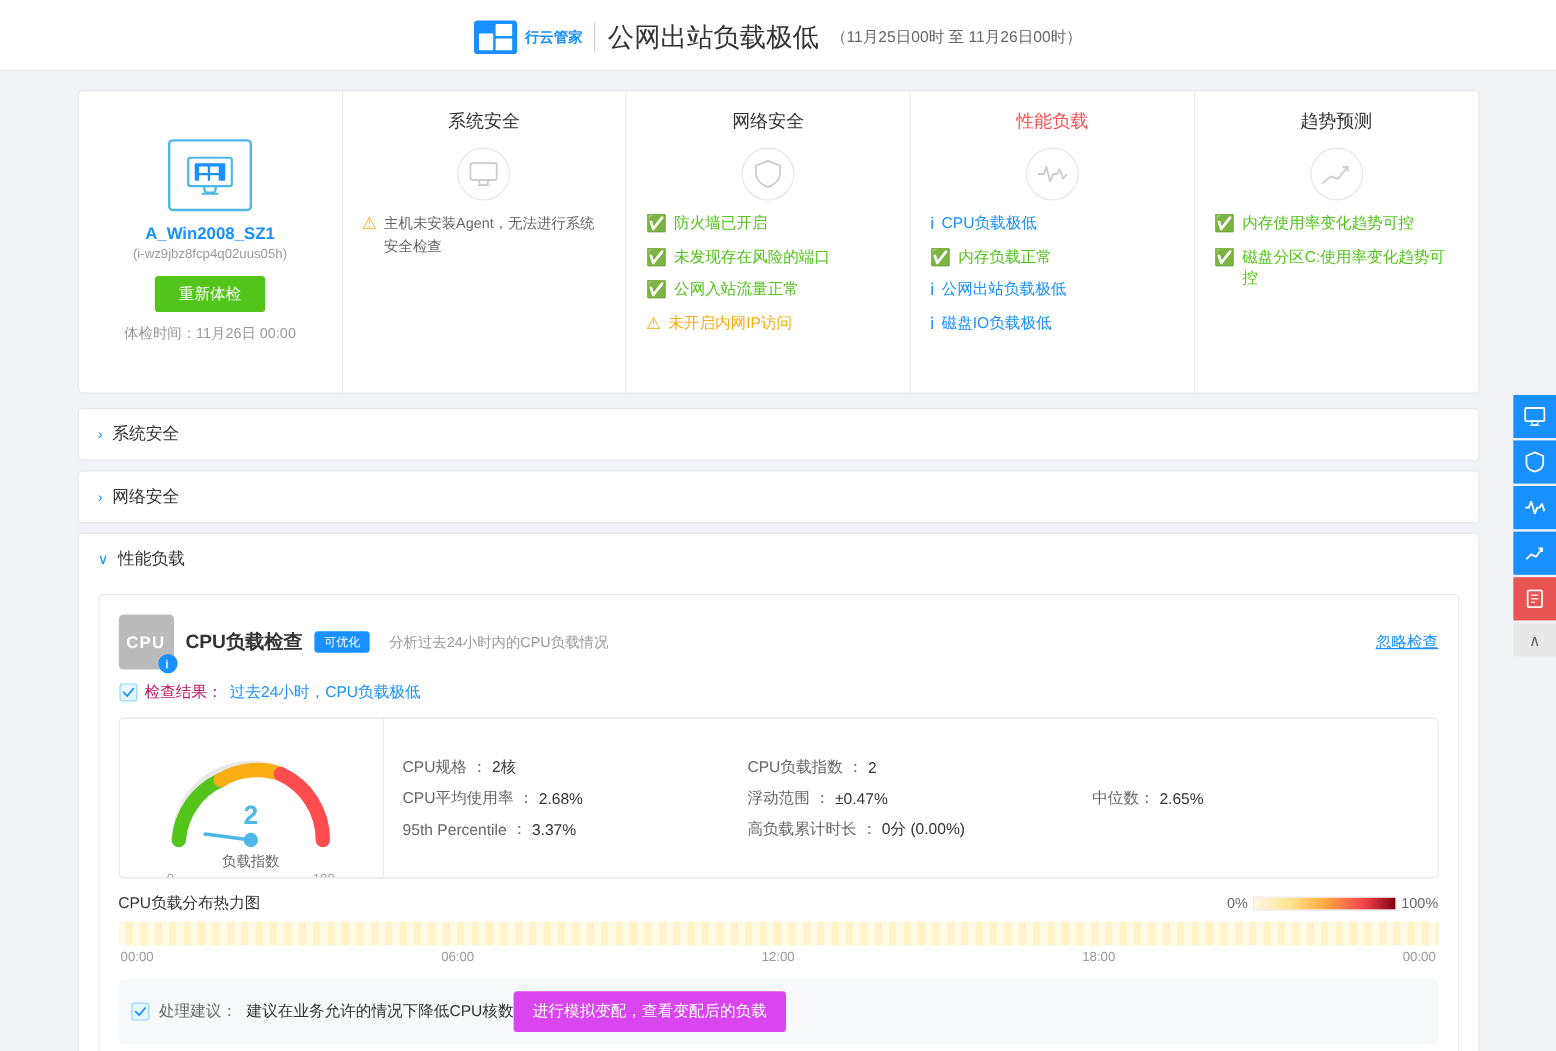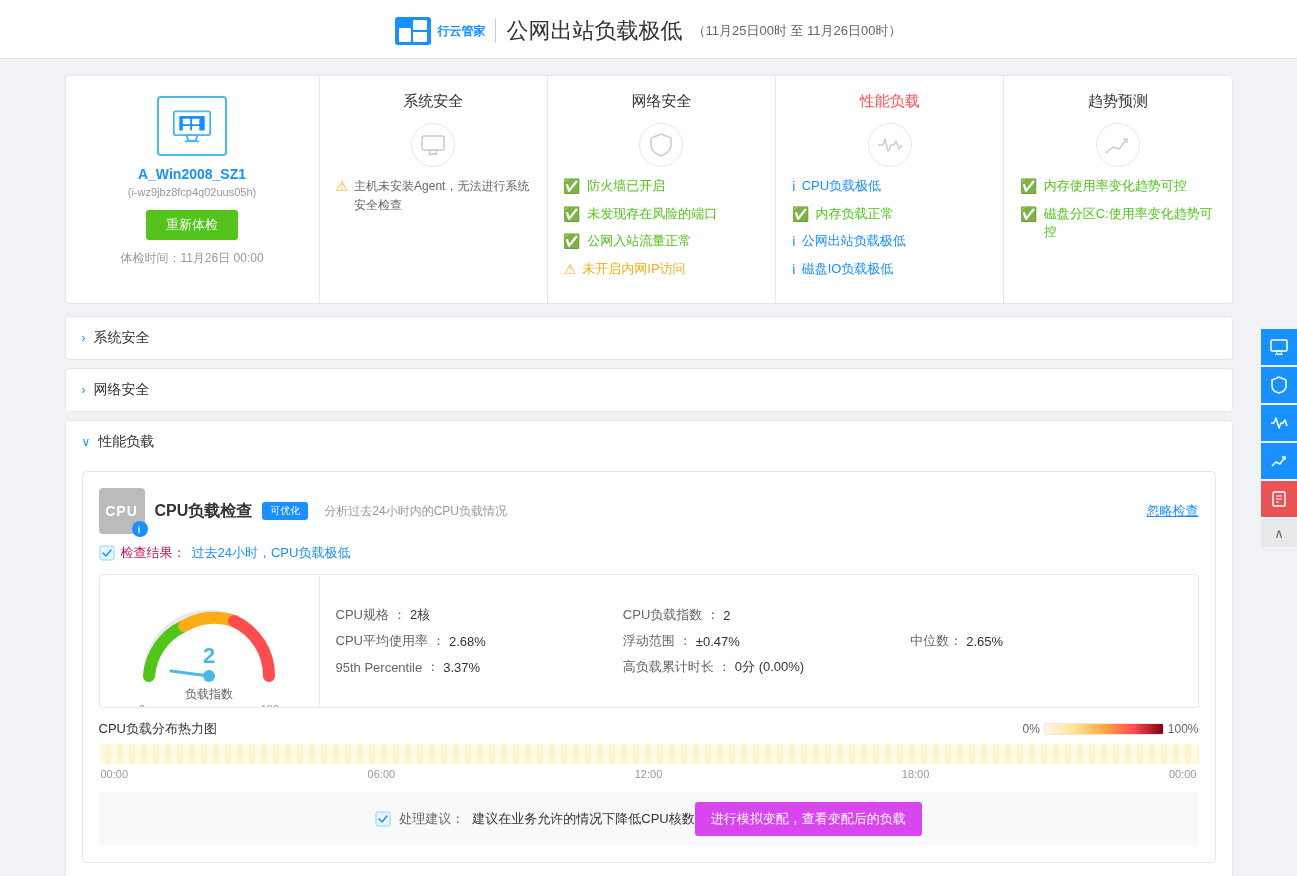--- a/index.html
+++ b/index.html
@@ -13,21 +13,21 @@
     .logo-text { color: #1890ff; font-size: 12px; font-weight: bold; }
     .header-divider { width: 1px; height: 24px; background: #ccc; }
     .header-title { font-size: 22px; color: #333; font-weight: normal; }
     .header-subtitle { font-size: 13px; color: #666; }
 
     
     .main { max-width: 1200px; margin: 0 auto; padding: 16px; }
 
     
     .summary-card { background: #fff; border: 1px solid #e8e8e8; border-radius: 4px; display: flex; margin-bottom: 12px; }
-    .host-info { width: 254px; padding: 20px 16px; display: flex; flex-direction: column; align-items: center; border-right: 1px solid #e8e8e8; }
+    .host-info { width: 220px; padding: 40px 16px; display: flex; flex-direction: column; align-items: center; border-right: 1px solid #e8e8e8; }
     .host-icon { width: 70px; height: 60px; display: flex; align-items: center; justify-content: center; border: 2px solid #4db8e8; border-radius: 4px; margin-bottom: 10px; position: relative; }
     .host-icon svg { width: 40px; height: 40px; }
     .host-name { color: #1890ff; font-size: 14px; font-weight: bold; text-align: center; margin-bottom: 4px; }
     .host-id { color: #999; font-size: 11px; text-align: center; margin-bottom: 12px; }
     .recheck-btn { background: #52c41a; color: white; border: none; border-radius: 3px; padding: 6px 20px; font-size: 13px; cursor: pointer; margin-bottom: 10px; }
     .check-time { color: #999; font-size: 12px; }
 
     .summary-sections { flex: 1; display: flex; }
     .summary-section { flex: 1; padding: 16px; border-right: 1px solid #e8e8e8; }
     .summary-section:last-child { border-right: none; }
@@ -82,21 +82,21 @@
 
     
     .heatmap-section { margin-top: 12px; }
     .heatmap-header { display: flex; align-items: center; justify-content: space-between; margin-bottom: 6px; font-size: 13px; color: #333; }
     .heatmap-legend { display: flex; align-items: center; gap: 4px; font-size: 12px; color: #666; }
     .heatmap-gradient { width: 120px; height: 12px; background: linear-gradient(to right, #fff7e6, #ffe58f, #ffa940, #ff4d4f, #820014); border: 1px solid #e8e8e8; border-radius: 2px; }
     .heatmap-bar { height: 20px; background: repeating-linear-gradient(90deg, #fffbe6 0px, #fffbe6 6px, #fff3cc 6px, #fff3cc 12px); border-radius: 2px; position: relative; overflow: hidden; }
     .heatmap-times { display: flex; justify-content: space-between; font-size: 11px; color: #999; margin-top: 4px; padding: 0 2px; }
 
     
-    .recommendation { display: flex; align-items: center; justify-content: center; margin-top: 12px; padding: 10px; background: #f8f9fa; border-radius: 4px; }
+    .recommendation { display: flex; align-items: center; justify-content: flex-start; margin-top: 12px; padding: 10px; background: #f8f9fa; border-radius: 4px; }
     .rec-left { display: flex; align-items: center; gap: 8px; font-size: 13px; }
     .rec-btn { background: #d946ef; color: white; border: none; border-radius: 3px; padding: 8px 16px; font-size: 13px; cursor: pointer; }
 
     
     .right-sidebar { position: fixed; right: 0; top: 50%; transform: translateY(-50%); display: flex; flex-direction: column; gap: 2px; }
     .sidebar-icon { width: 36px; height: 36px; background: #1890ff; display: flex; align-items: center; justify-content: center; color: white; font-size: 14px; cursor: pointer; }
     .sidebar-up { width: 36px; height: 28px; background: #e8e8e8; display: flex; align-items: center; justify-content: center; color: #666; cursor: pointer; }
 
     
     .gauge-svg { overflow: visible; }

